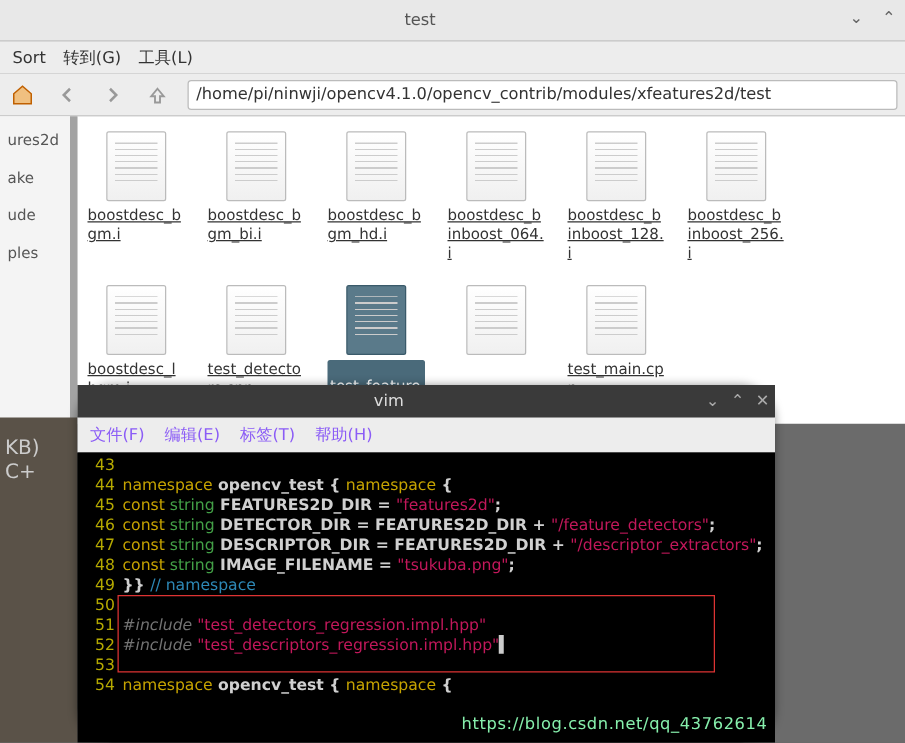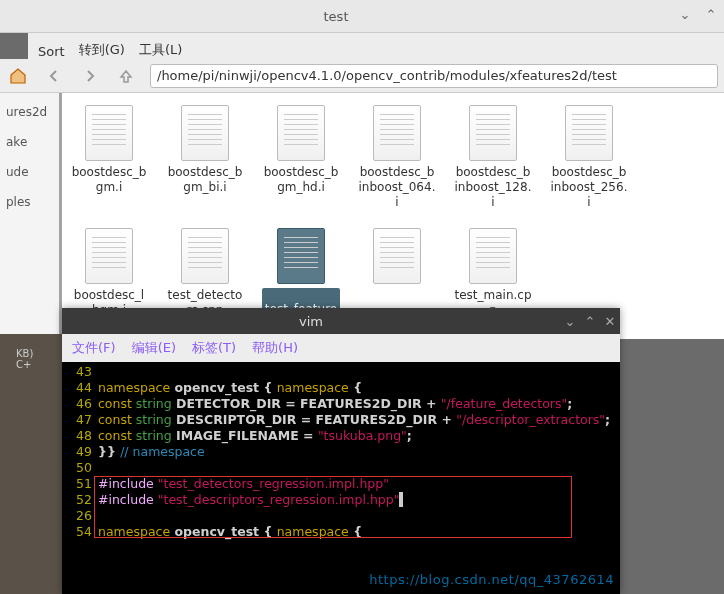--- a/index.html
+++ b/index.html
@@ -2,60 +2,60 @@
 <html><head>
 <meta charset="utf-8">
 <style>
 * { margin: 0; padding: 0; box-sizing: border-box; font-family: "DejaVu Sans", Arial, sans-serif; }
 body { width: 724px; height: 594px; overflow: hidden; background: #6b6b6b; font-size: 13px; }
 
 .titlebar { background: #e8e8e8; height: 33px; display: flex; align-items: center; border-bottom: 1px solid #ccc; }
 .tb-title { flex: 1; text-align: center; color: #555; }
 .tb-btn { width: 18px; height: 18px; margin: 0 4px; color: #666; text-align:center; cursor:pointer; }
 
-.menubar { background: #ededed; height: 26px; display: flex; align-items: flex-end; padding: 0 10px; color: #333; margin-left: 28px; }
+.menubar { background: #ededed; height: 26px; display: flex; align-items: center; padding: 0 10px; color: #333; }
 .menubar span { margin-right: 14px; }
 
 .toolbar { background: #ededed; height: 34px; display: flex; align-items: center; padding: 0 6px; border-bottom: 1px solid #ccc; gap: 12px; }
 .tool-btn { width: 24px; height: 24px; display: flex; align-items: center; justify-content: center; border-radius: 3px; cursor:pointer; }
 .tool-btn.home svg { stroke: #c06000; fill: #f0c080; }
 .addrwrap { flex: 1; height: 24px; border: 1px solid #bbb; border-radius: 3px; background: #fff; display: flex; align-items: center; padding: 0 6px; color: #333; }
 
 .fm-body { display: flex; background: #fff; height: 246px; }
-.sidebar { width: 62px; background: #f4f4f4; border-right: 3px solid #a3a3a3; color: #555; font-size: 12px; padding-top: 4px; }
+.sidebar { width: 62px; background: #f4f4f4; border-right: 6px solid #a3a3a3; color: #555; font-size: 12px; padding-top: 4px; }
 .sidebar div { padding: 8px 6px; }
 .files-area { flex: 1; padding: 12px 8px 0 8px; overflow: hidden; }
 .file-grid { display: flex; flex-wrap: wrap; gap: 0 18px; }
 .file-item { width: 78px; display: flex; flex-direction: column; align-items: center; margin-bottom: 18px; cursor:pointer; }
 .file-icon { width: 48px; height: 56px; border: 1px solid #bbb; border-radius: 2px; background: linear-gradient(#fff,#f0f0f0); position: relative; }
 .file-icon::before { content:""; position:absolute; left:6px; right:6px; top:8px; height:34px; background: repeating-linear-gradient(#ccc,#ccc 1px,transparent 1px,transparent 5px); }
 .file-item.sel .file-icon { background:#5a7a8a; border-color:#3a5a6a; }
-.file-label { font-size: 12px; text-align: center; color: #333; line-height: 1.25; margin-top: 4px; word-break: break-all; }
+.file-label { font-size: 12px; color: #333; line-height: 1.25; margin-top: 4px; word-break: break-all; text-decoration: underline; }
 .file-item.sel .file-label { color:#fff; background:#4a6a7a; padding:14px 2px; border-radius:2px; }
 
-.vim-window { position: absolute; left: 62px; top: 308px; width: 558px; height: 286px; background: #333; box-shadow: 0 0 8px rgba(0,0,0,.4); }
+.vim-window { position: absolute; left: 62px; top: 308px; width: 558px; height: 286px; background: #333; box-shadow: 0 0 8px rgba(0,0,0,.4); border-radius: 28px; }
 .vim-title { background: #3a3a3a; height: 26px; display:flex; align-items:center; color:#ddd; }
 .vim-title .t { flex:1; text-align:center; }
 .vim-title .wbtn { width:20px; text-align:center; color:#aaa; cursor:pointer; }
 .vim-menu { background:#ededed; height:28px; display:flex; align-items:center; padding:0 10px; color:#8b5cf6; font-size:13px; }
 .vim-menu span { margin-right:16px; }
 .vim-body { background:#000; height: 232px; font-family: "DejaVu Sans Mono", monospace; font-size:12.5px; color:#ddd; padding: 2px 0 0 4px; position:relative; line-height:16px; }
 .vim-line { white-space: pre; }
 .ln { color:#b5a900; display:inline-block; width: 26px; text-align:right; margin-right:6px; }
 .kw { color:#c6a300; }
 .ty { color:#43a047; }
 .id { color:#d0d0d0;font-weight:bold; }
 .str { color:#c2185b; }
 .cmt { color:#2d88b6; }
-.mac { color:#f0abfc; }
+.mac { color:#737373;font-style:italic; }
 .cursor { background:#ccc; color:#000; }
 .hlbox { position:absolute; border:1px solid #d33; left:32px; top:114px; width:478px; height:62px; pointer-events:none; }
-.watermark { position:absolute; right:6px; bottom:6px; color:#0369a1; font-size:13px; letter-spacing:.5px; }
+.watermark { position:absolute; right:6px; bottom:6px; color:#86efac; font-size:13px; letter-spacing:.5px; }
 .left-strip { position:absolute; left:0; top:334px; width:62px; height:260px; background:#5a5248; }
-.left-strip .txt { color:#ccc; font-size:10px; padding:14px 16px; }
+.left-strip .txt { color:#ccc; font-size:16px; padding:14px 4px; }
 </style>
 </head>
 <body>
 
 <div class="titlebar">
   <span class="tb-title">test</span>
   <span class="tb-btn">⌄</span>
   <span class="tb-btn">⌃</span>
 </div>
 <div class="menubar">
@@ -157,25 +157,26 @@
   </div>
   <div class="vim-menu">
     <span>文件(F)</span>
     <span>编辑(E)</span>
     <span>标签(T)</span>
     <span>帮助(H)</span>
   </div>
   <div class="vim-body">
     <div class="vim-line"><span class="ln">43</span></div>
     <div class="vim-line"><span class="ln">44</span><span class="kw">namespace</span><span class="id"> opencv_test { </span><span class="kw">namespace</span><span class="id"> {</span></div>
+    <div class="vim-line"><span class="ln">45</span><span class="kw">const</span><span class="ty"> string</span><span class="id"> FEATURES2D_DIR = </span><span class="str">"features2d"</span><span class="id">;</span></div>
     <div class="vim-line"><span class="ln">46</span><span class="kw">const</span><span class="ty"> string</span><span class="id"> DETECTOR_DIR = FEATURES2D_DIR + </span><span class="str">"/feature_detectors"</span><span class="id">;</span></div>
     <div class="vim-line"><span class="ln">47</span><span class="kw">const</span><span class="ty"> string</span><span class="id"> DESCRIPTOR_DIR = FEATURES2D_DIR + </span><span class="str">"/descriptor_extractors"</span><span class="id">;</span></div>
     <div class="vim-line"><span class="ln">48</span><span class="kw">const</span><span class="ty"> string</span><span class="id"> IMAGE_FILENAME = </span><span class="str">"tsukuba.png"</span><span class="id">;</span></div>
     <div class="vim-line"><span class="ln">49</span><span class="id">}} </span><span class="cmt">// namespace</span></div>
     <div class="vim-line"><span class="ln">50</span></div>
     <div class="vim-line"><span class="ln">51</span><span class="mac">#include </span><span class="str">"test_detectors_regression.impl.hpp"</span></div>
     <div class="vim-line"><span class="ln">52</span><span class="mac">#include </span><span class="str">"test_descriptors_regression.impl.hpp"</span><span class="cursor">&nbsp;</span></div>
-    <div class="vim-line"><span class="ln">26</span></div>
+    <div class="vim-line"><span class="ln">53</span></div>
     <div class="vim-line"><span class="ln">54</span><span class="kw">namespace</span><span class="id"> opencv_test { </span><span class="kw">namespace</span><span class="id"> {</span></div>
     <div class="hlbox"></div>
     <div class="watermark">https://blog.csdn.net/qq_43762614</div>
   </div>
 </div>
 
 </body></html>

